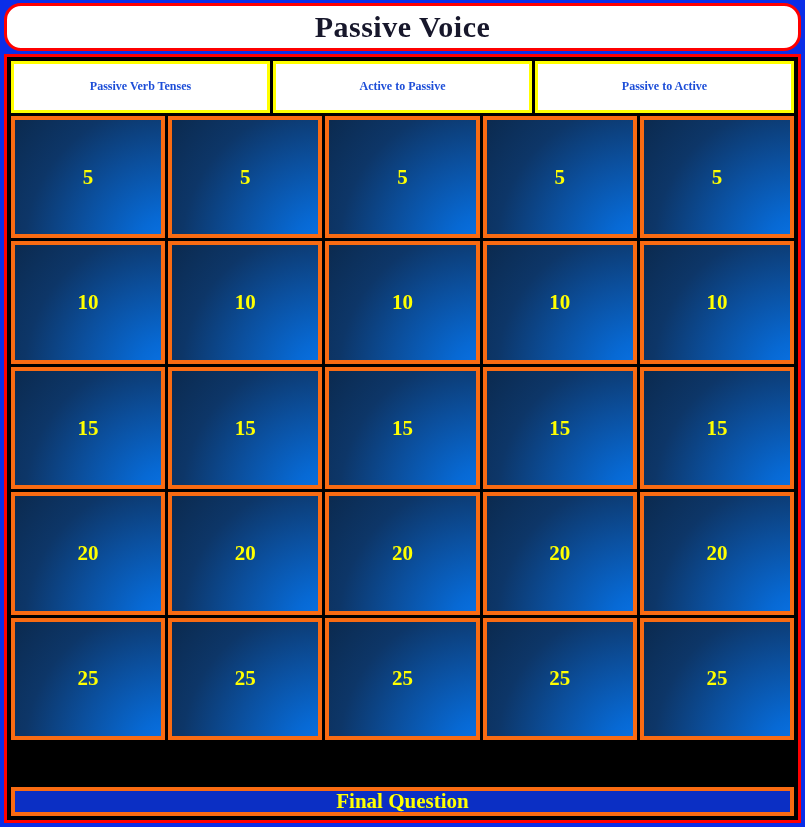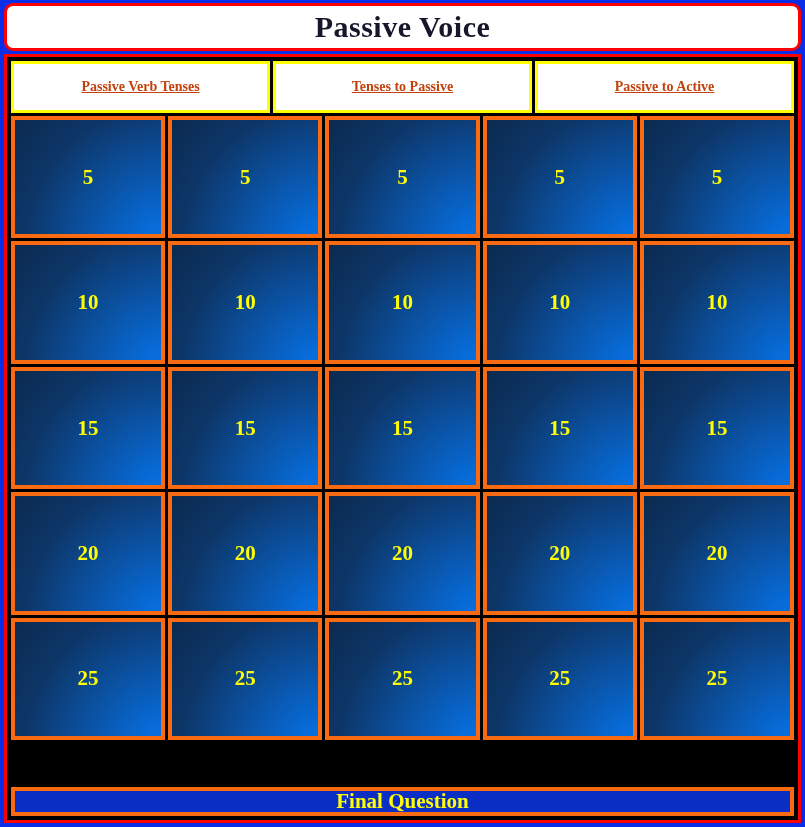--- a/index.html
+++ b/index.html
@@ -23,21 +23,21 @@
     display: flex;
     flex-direction: column;
   }
 
   
   .title-banner {
     margin: 3px 4px 0 4px;
     height: 48px;
     background: #ffffff;
     border: 3px solid #ff0000;
-    border-radius: 9px;
+    border-radius: 17px;
     display: flex;
     align-items: center;
     justify-content: center;
     box-sizing: border-box;
     flex: 0 0 auto;
   }
   .title-text {
     font-family: "Liberation Serif", "DejaVu Serif", serif;
     font-weight: bold;
     font-size: 30px;
@@ -72,24 +72,23 @@
     display: flex;
     align-items: center;
     justify-content: center;
     text-align: center;
     padding: 0 3px;
   }
   .header-cell:last-child { margin-right: 0; }
   .header-label {
     font-family: "Liberation Serif", "DejaVu Serif", serif;
     font-weight: bold;
-    font-size: 14px;
-    color: #c2410c;
+    font-size: 12px;
+    color: #1d4ed8;
     line-height: 1.15;
-    text-decoration: underline;
   }
 
   .grid {
     flex: 1 1 auto;
     display: flex;
     flex-direction: column;
   }
   .value-row {
     display: flex;
     flex: 1 1 0;
@@ -149,21 +148,21 @@
     <span class="title-text">Passive Voice</span>
   </div>
 
   <div class="board-outer">
 
     <div class="header-row">
       <div class="header-cell">
         <span class="header-label">Passive Verb Tenses</span>
       </div>
       <div class="header-cell">
-        <span class="header-label">Tenses to Passive</span>
+        <span class="header-label">Active to Passive</span>
       </div>
       <div class="header-cell">
         <span class="header-label">Passive to Active</span>
       </div>
     </div>
 
     <div class="grid">
 
       <div class="value-row">
         <div class="value-cell">

